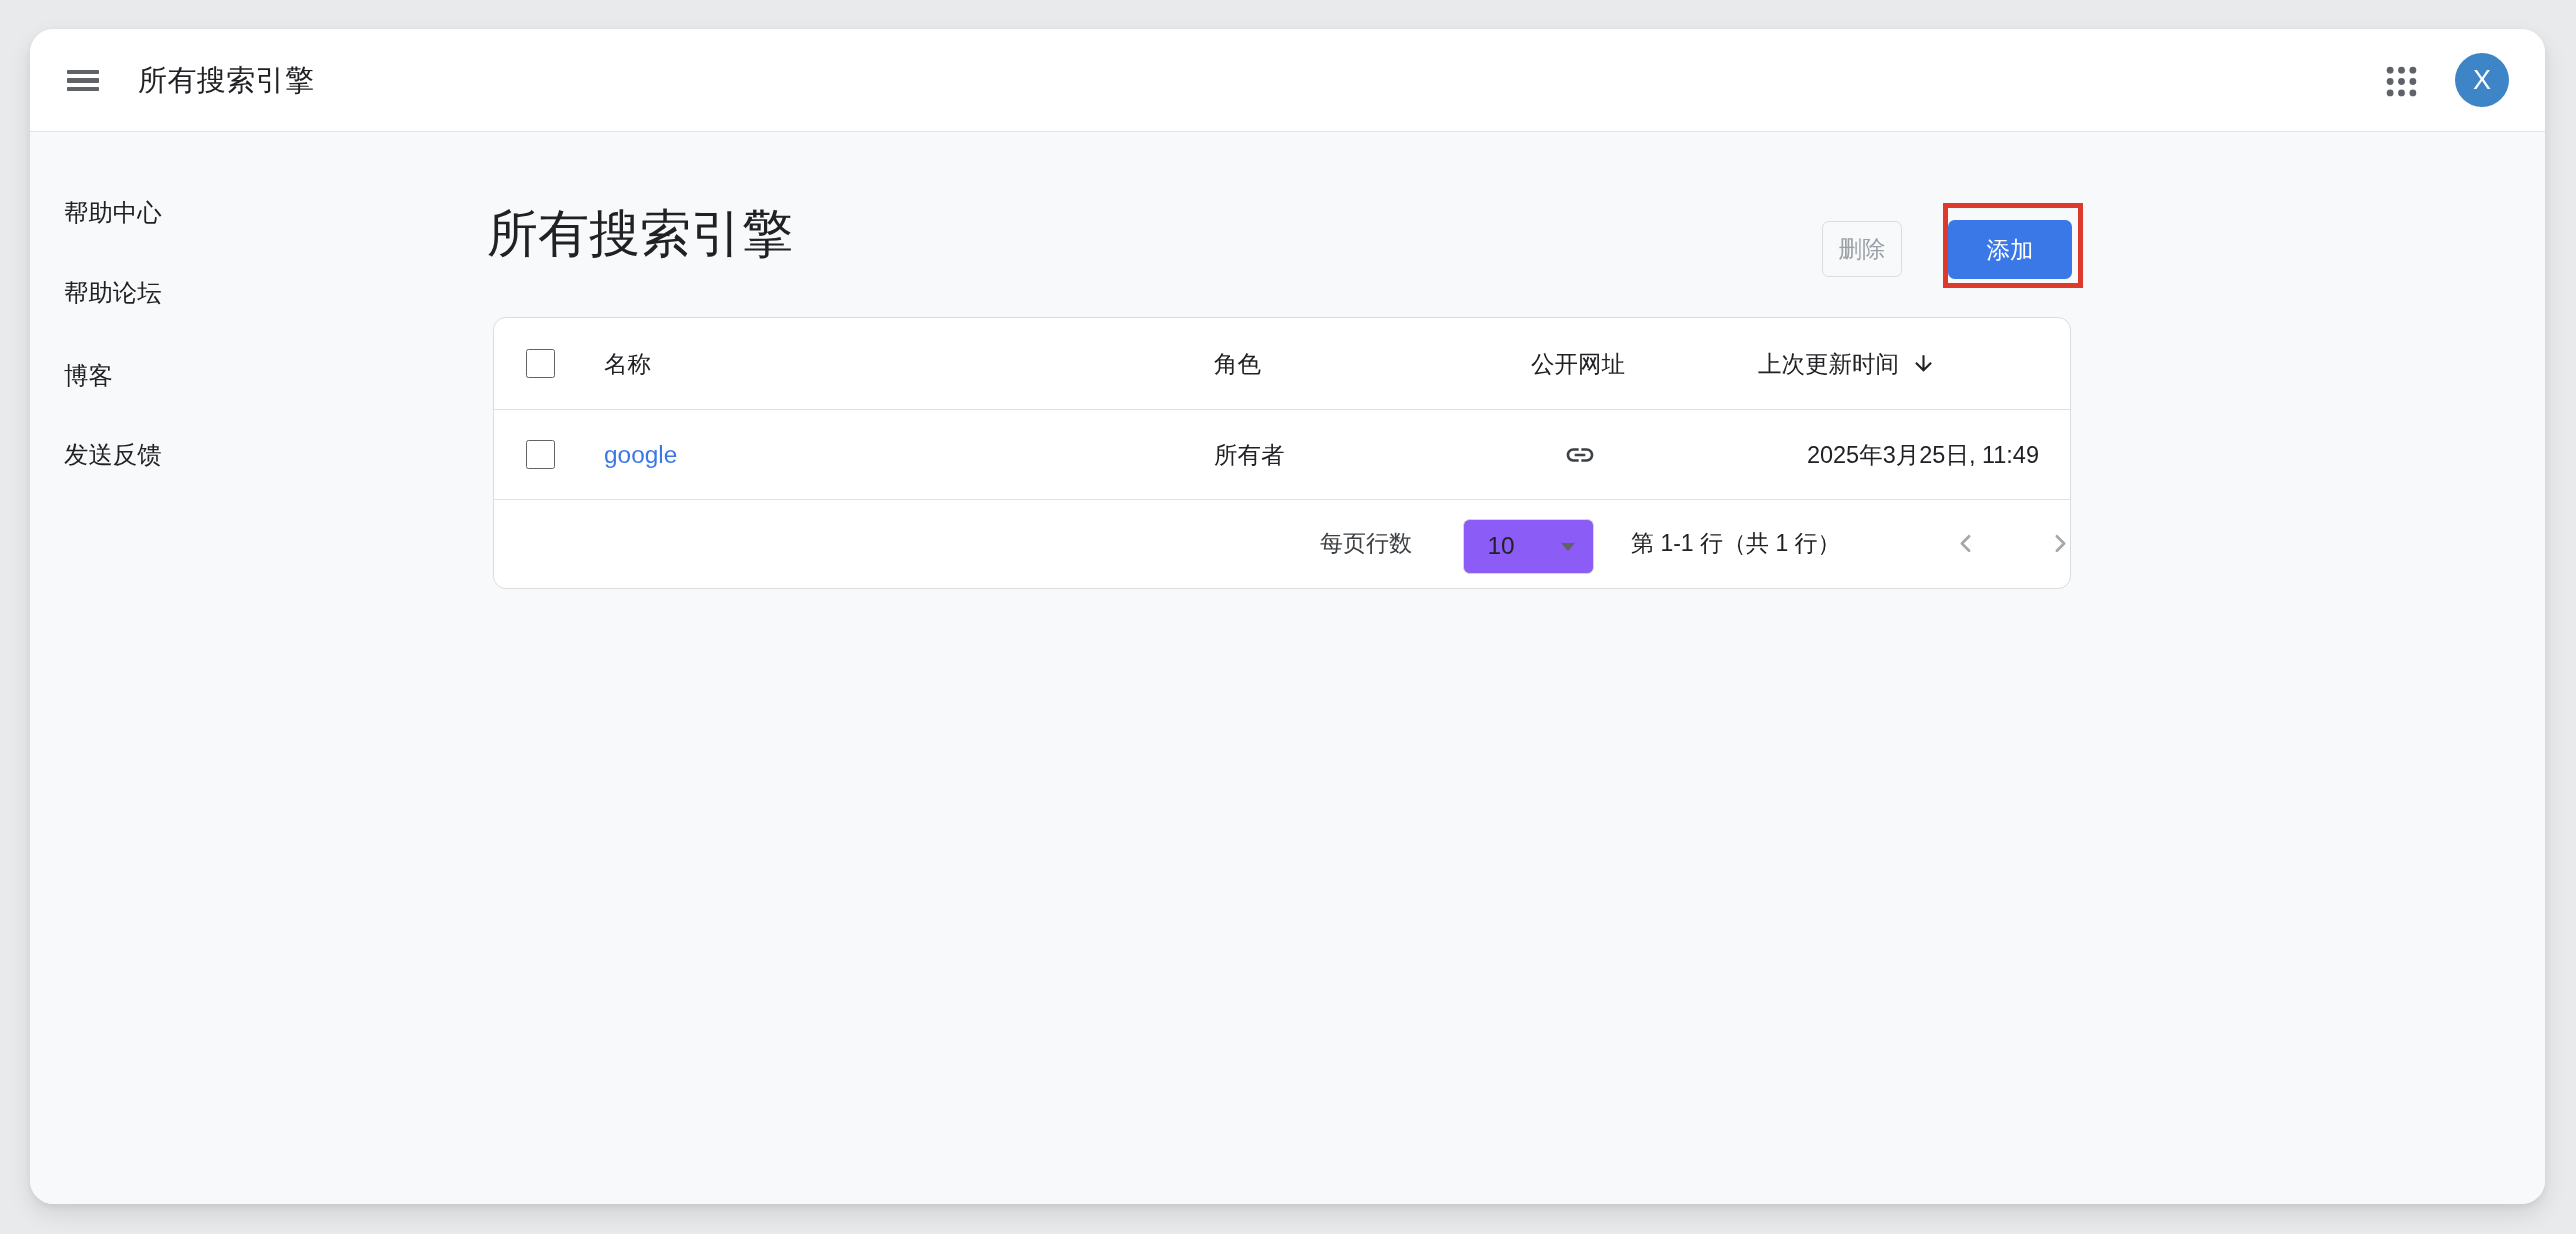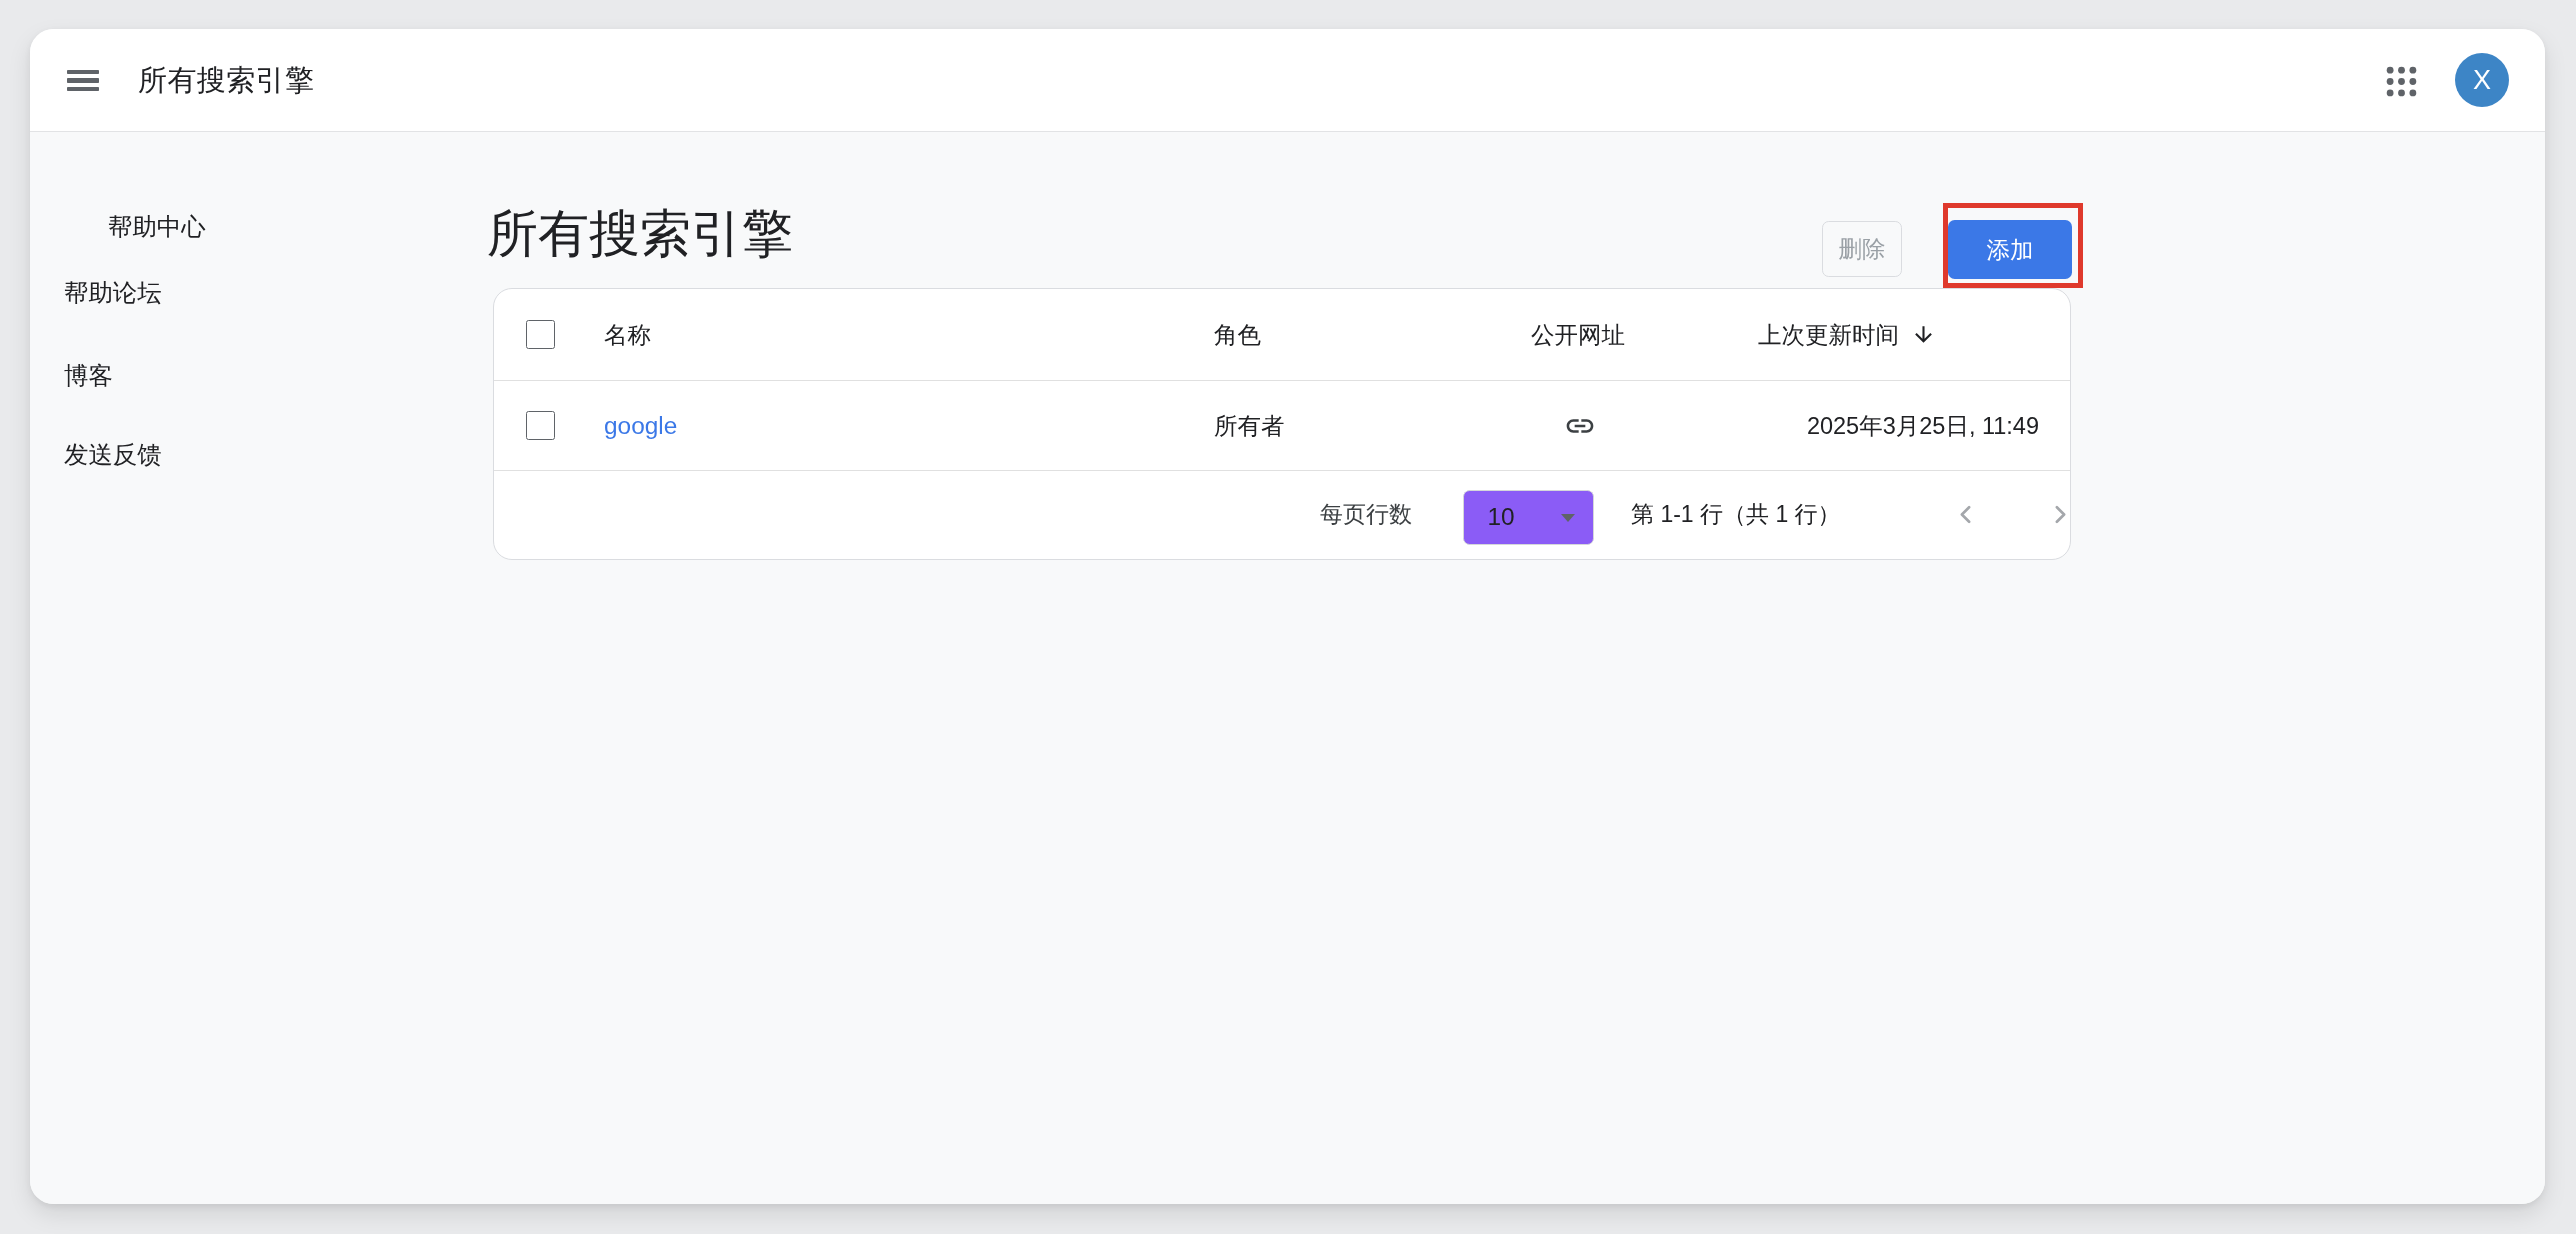--- a/index.html
+++ b/index.html
@@ -65,22 +65,22 @@
   .btn-add {
     position:absolute; left:1918px; top:88px; width:124px; height:59px;
     background:#3b78e7; color:#ffffff; font-weight:500;
   }
   .highlight-box {
     position:absolute; left:1913px; top:71px; width:140px; height:85px;
     border:5px solid #df392c; pointer-events:none;
   }
   
   .card {
-    position:absolute; left:463px; top:156px; width:1578px; height:272px;
-    background:#ffffff; border:0.8px solid #dadce0; border-radius:19px;
+    position:absolute; left:463px; top:185px; width:1578px; height:272px;
+    background:#ffffff; border:0.8px solid #dadce0; border-radius:13px;
   }
   .trow { position:relative; width:100%; }
   .trow.head { height:92px; border-bottom:0.8px solid #e0e0e0; }
   .trow.data { height:90px; border-bottom:0.8px solid #e0e0e0; }
   .trow.foot { height:87px; }
   .cell {
     position:absolute; top:0; bottom:0; display:flex; align-items:center;
     font-size:23.5px; color:#202124; white-space:nowrap;
   }
   .cell.hdr { font-weight:500; }
@@ -144,21 +144,21 @@
         </g>
       </svg>
     </div>
     <div class="avatar">
       <span>X</span>
     </div>
   </div>
 
   <div class="content">
 
-    <div class="side-item" style="top:81px;margin-left:44px;">帮助中心</div>
+    <div class="side-item" style="top:67px;">帮助中心</div>
     <div class="side-item" style="top:147px;">帮助论坛</div>
     <div class="side-item" style="top:230px;">博客</div>
     <div class="side-item" style="top:309px;">发送反馈</div>
 
     <div class="page-title">所有搜索引擎</div>
 
     <div class="btn btn-delete">删除</div>
     <div class="btn btn-add">添加</div>
     <div class="highlight-box"></div>
 

